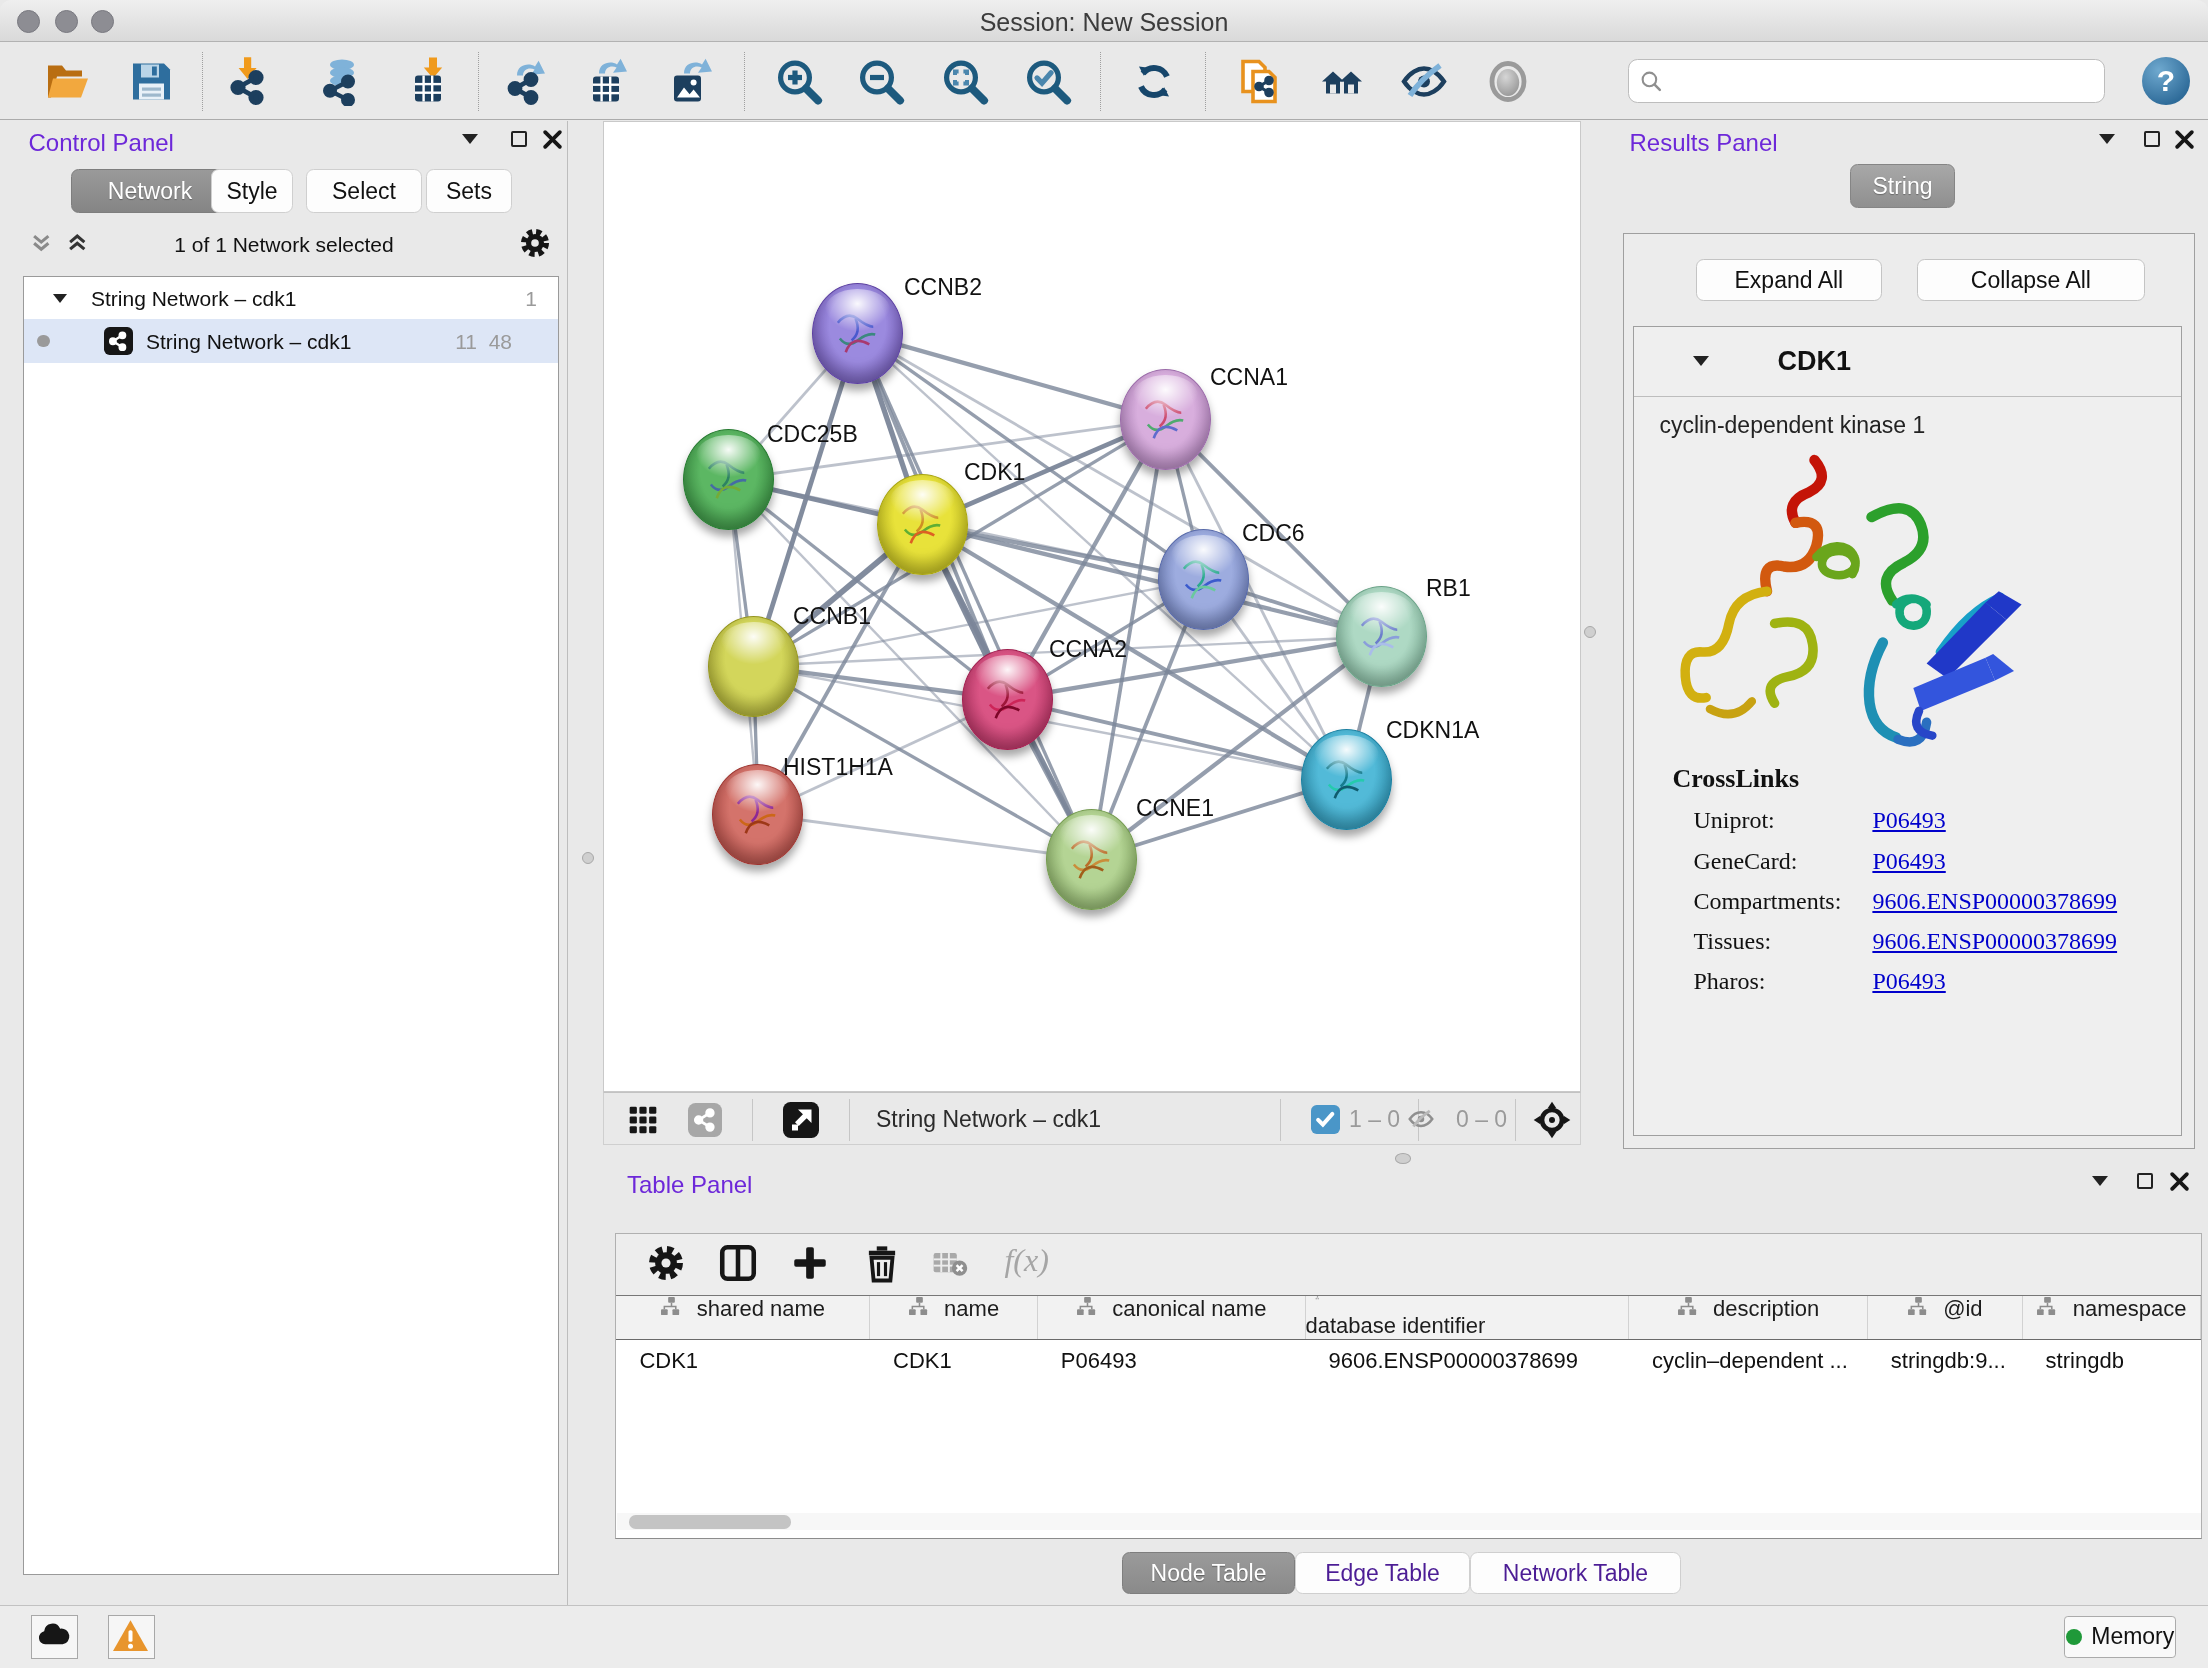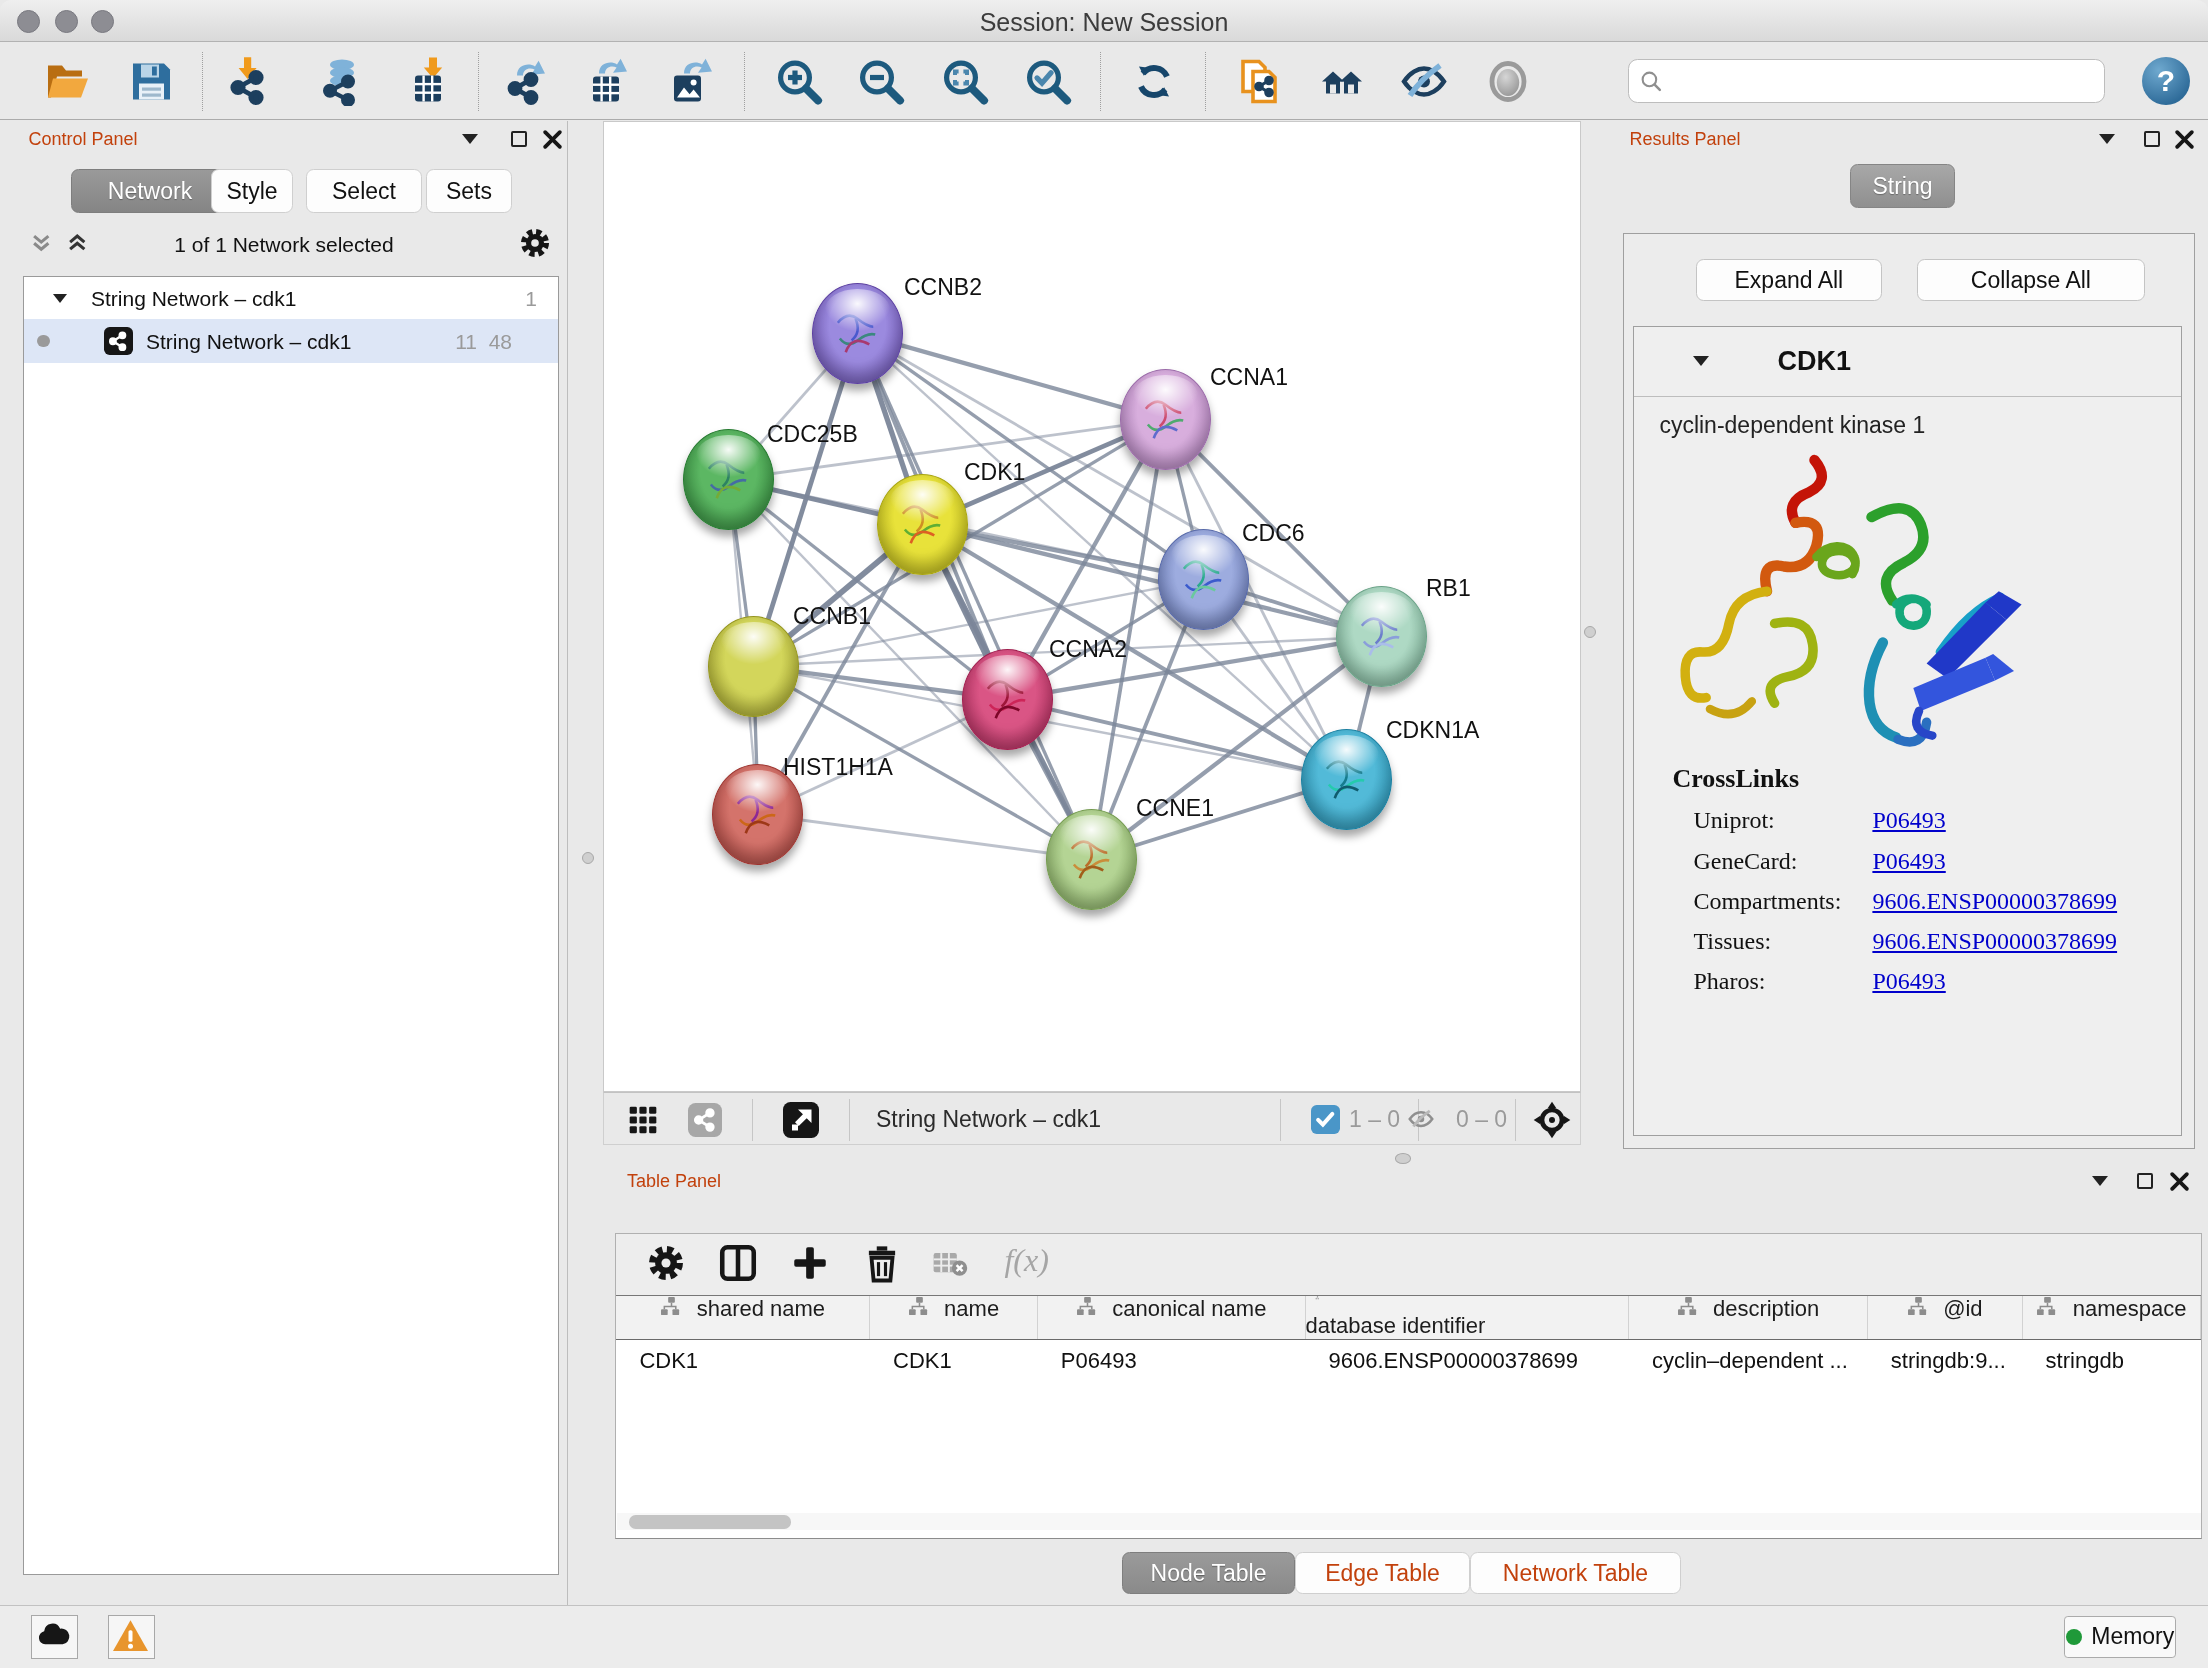--- a/index.html
+++ b/index.html
@@ -24,21 +24,21 @@
   .searchbox { position:absolute; left:1628px; top:17px; width:477px; height:44px;
     background:#fff; border:1px solid #bdbdbd; border-radius:9.5px; display:flex; align-items:center; }
   .searchbox svg { margin-left:9.5px; }
   .searchbox input { border:none; outline:none; font-size:21px; flex:1; margin:0 9.5px;
     font-family:"Liberation Sans",sans-serif; background:transparent; }
   .helpbtn { position:absolute; left:2142px; top:15px; width:48px; height:48px; border-radius:50%;
     background:radial-gradient(circle at 35% 28%, #6fa9cf, #2e6b99 75%);
     color:#fff; font-size:30px; font-weight:bold; text-align:center; line-height:48px; }
 
   
-  .panel-title { font-size:18px; color:#c2410c; }
+  .panel-title { font-size:24px; color:#6d28d9; }
   .caret-down { width:0; height:0; border-left:8.6px solid transparent; border-right:8.6px solid transparent;
     border-top:10.5px solid #222; display:inline-block; }
   .float-box { width:16px; height:16px; border:2.4px solid #222; border-radius:1.9px; display:inline-block; }
   .hdr-ctl { position:absolute; top:0; display:flex; align-items:center; gap:0; }
 
   
   .control-panel { left:0; top:121px; width:568px; height:1484px; background:#e9e9e9;
     border-right:1px solid #bdbdbd; }
   .tab { position:absolute; height:44px; border:1px solid #cfcfcf; background:#fdfdfd;
     border-radius:7.6px; font-size:23px; text-align:center; color:#111; display:flex;
@@ -101,21 +101,21 @@
   .tp-toolbar > div { position:absolute; top:7.6px; }
   .t-head { position:relative; display:flex; height:45px; background:#f2f2f2;
     border-top:1.9px solid #777; border-bottom:1.9px solid #6a6a6a; }
   .t-hcell { display:flex; align-items:flex-start; justify-content:center; gap:13.3px;
     font-size:22px; color:#1d1d1d; border-right:1px solid #d2d2d2; overflow:hidden; }
   .t-row { display:flex; height:42px; }
   .t-cell { font-size:22px; color:#111; padding:7.6px 0 0 23px; overflow:hidden; white-space:nowrap; }
   .hscroll { position:absolute; left:1px; bottom:7.6px; width:1584px; height:17px; background:#f7f7f7; }
   .hthumb { position:absolute; left:11.4px; top:1.9px; width:162px; height:13.3px; background:#c4c4c4; border-radius:6.7px; }
   .bt-tab { position:absolute; top:0; height:42px; border:1px solid #cfcfcf; background:#fdfdfd;
-    border-radius:7.6px; font-size:23px; display:flex; align-items:center; justify-content:center; color:#c2410c; }
+    border-radius:7.6px; font-size:23px; display:flex; align-items:center; justify-content:center; color:#4c1d95; }
   .bt-tab.active { background:linear-gradient(#9a9a9a,#8a8a8a); color:#fff; border-color:#7e7e7e;
     text-shadow:0 1px 1px rgba(0,0,0,.35); }
 
   
   .statusbar { left:0; top:1605px; width:2208px; height:63px; background:#ececec; border-top:1px solid #c2c2c2; }
   .sb-box { position:absolute; top:8.6px; width:47px; height:44px; background:#f6f6f6; border:1.9px solid #a8a8a8; }
   .memory-btn { position:absolute; left:2064px; top:9.5px; width:112px; height:42px; background:#f9f9f9;
     border:1px solid #ababab; border-radius:3.8px; display:flex; align-items:center; justify-content:center;
     gap:9.5px; font-size:23px; color:#111; }
   .memdot { width:16px; height:16px; border-radius:50%; background:#1f9939; }

